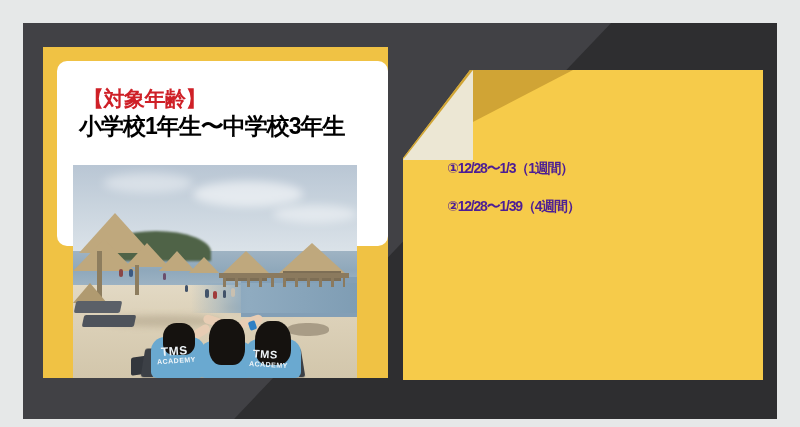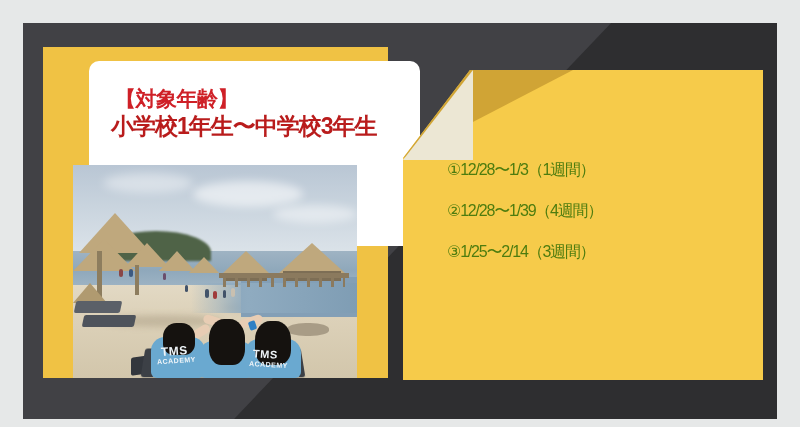--- a/index.html
+++ b/index.html
@@ -46,37 +46,36 @@
     left:0; top:0;
     width:345px; height:331px;
     background:#f0c244;
   }
   .left-card {
     position:absolute;
     left:14px; top:14px;
     width:331px; height:185px;
     background:#ffffff;
     border-radius:10px 10px 10px 10px;
-    margin-left:32px;
   }
   .card-heading {
     position:absolute;
     left:26px; top:24px;
     font-size:21px;
     font-weight:bold;
     color:#cf2027;
     letter-spacing:-0.5px;
     white-space:nowrap;
   }
   .card-subheading {
     position:absolute;
     left:22px; top:50px;
     font-size:23px;
     font-weight:bold;
-    color:#b91c1c;
+    color:#000000;
     letter-spacing:-1px;
     white-space:nowrap;
   }
 
   
   .photo {
     position:absolute;
     left:30px; top:118px;
     width:284px; height:213px;
     overflow:hidden;
@@ -275,23 +274,23 @@
     color:#c3202a;
     letter-spacing:-0.5px;
     white-space:nowrap;
   }
   .rp-list {
     position:absolute;
     left:44px; top:90px;
     width:310px;
   }
   .rp-item {
-    font-size:16px;
-    font-weight:normal;
-    color:#4d7c0f;
+    font-size:14px;
+    font-weight:bold;
+    color:#4c1d95;
     letter-spacing:-1.2px;
     white-space:nowrap;
     margin-bottom:20px;
   }
 </style>
 </head>
 <body>
 
 <div id="poster">
 
@@ -385,17 +384,16 @@
 
   <div class="right-panel">
     <div class="rp-body"></div>
     <div class="rp-fold-under"></div>
     <div class="rp-fold-face"></div>
 
 
     <div class="rp-list">
       <div class="rp-item">①12/28〜1/3（1週間）</div>
       <div class="rp-item">②12/28〜1/39（4週間）</div>
-      <div class="rp-item">③1/25〜2/14（3週間）</div>
     </div>
   </div>
 
 </div>
 
 </body></html>

